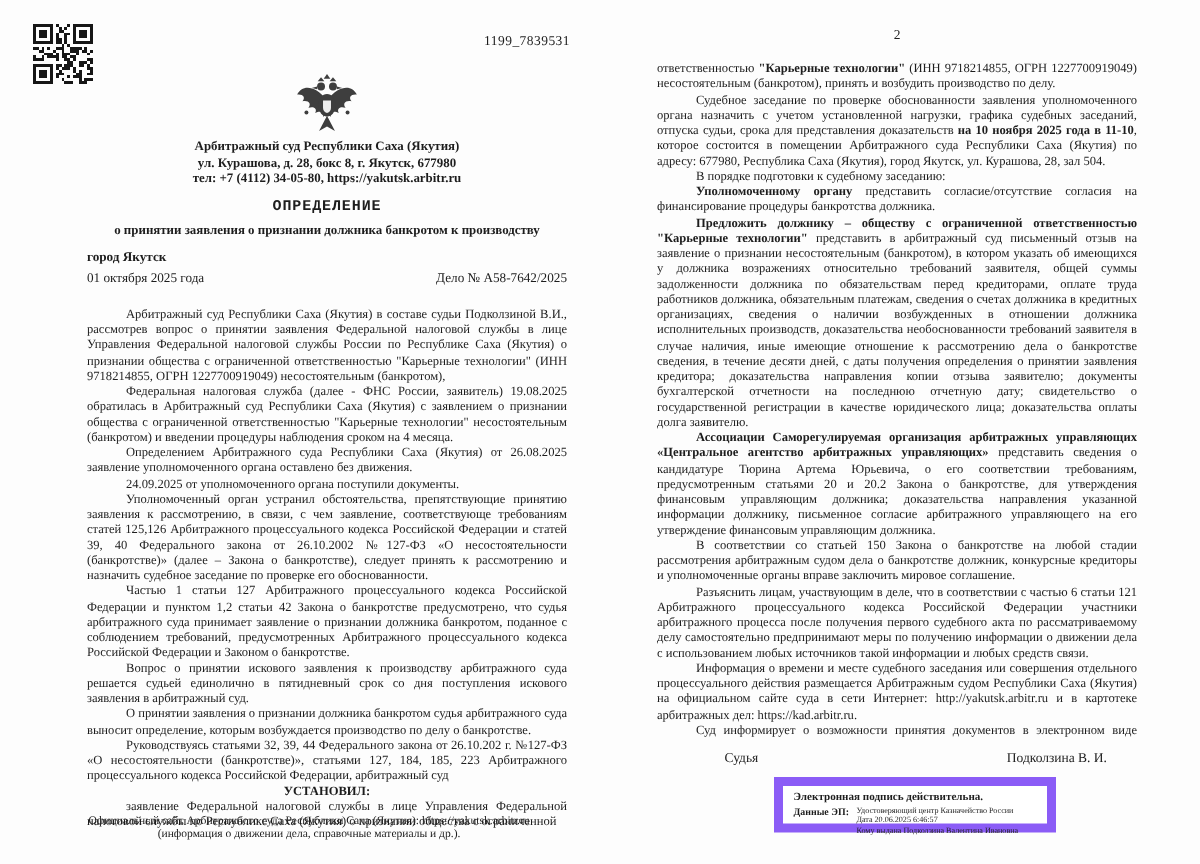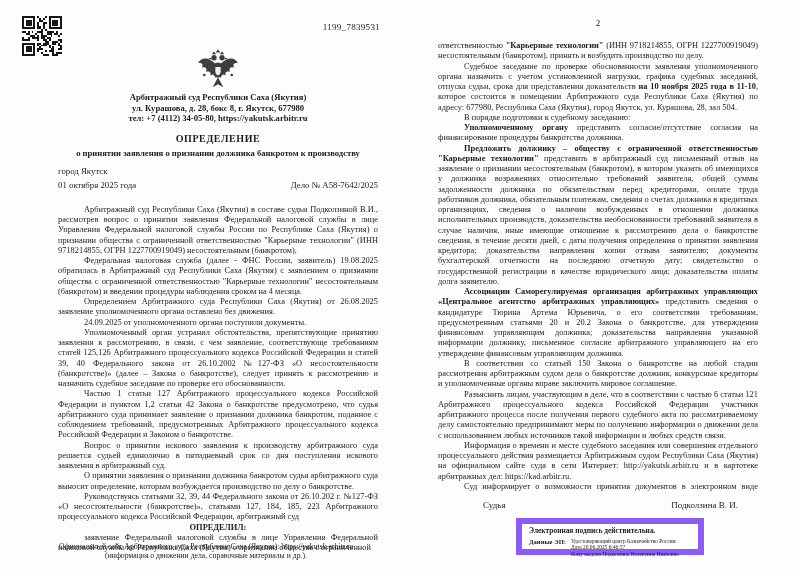--- a/index.html
+++ b/index.html
@@ -8,23 +8,23 @@
   .sheet{display:flex;width:800px;height:500px;background:#fdfdfd;}
   .page{width:400px;height:576px;position:relative;box-sizing:border-box;background:#fdfdfd;}
   .page-1{padding:0 22px 0 58px;}
   .page-2{padding:0 42px 0 38px;}
 
   
   .qr{position:absolute;left:22px;top:16px;width:40px;height:40px;}
   .doc-number{position:absolute;right:20px;top:22px;font-size:9px;letter-spacing:.3px;}
   .crest{display:block;margin:48px auto 2px auto;}
   .court-head{text-align:center;font-weight:bold;font-size:8.6px;line-height:10.6px;}
-  .doc-title{text-align:center;font-weight:bold;font-size:10px;margin-top:9px;letter-spacing:.6px;}
+  .doc-title{text-align:center;font-weight:bold;font-size:10px;margin-top:9px;letter-spacing:.6px;font-family:Liberation Mono, monospace;}
   .doc-subtitle{text-align:center;font-weight:bold;font-size:8.6px;margin-top:4px;}
-  .city{font-size:8.8px;margin-top:8px;}
+  .city{font-size:8.8px;margin-top:8px;font-weight:bold;}
   .daterow{display:flex;justify-content:space-between;font-size:8.8px;margin-top:4px;align-items:flex-end;}
 
   
   .content{margin-top:15px;font-size:8.4px;line-height:10.25px;}
   .p2content{margin-top:13px;max-height:452px;overflow:hidden;}
   .para{margin:0;text-align:justify;text-indent:26px;}
   .para.center{text-align:center;text-indent:0;font-weight:bold;}
   .para.noindent{text-indent:0;}
   .b{font-weight:bold;}
 
@@ -309,21 +309,21 @@
     <div class="content">
         <p class="para"><span>Арбитражный суд Республики Саха (Якутия) в составе судьи Подколзиной В.И., рассмотрев вопрос о принятии заявления Федеральной налоговой службы в лице Управления Федеральной налоговой службы России по Республике Саха (Якутия) о признании общества с ограниченной ответственностью "Карьерные технологии" (ИНН 9718214855, ОГРН 1227700919049) несостоятельным (банкротом),</span></p>
         <p class="para"><span>Федеральная налоговая служба (далее - ФНС России, заявитель) 19.08.2025 обратилась в Арбитражный суд Республики Саха (Якутия) с заявлением о признании общества с ограниченной ответственностью "Карьерные технологии" несостоятельным (банкротом) и введении процедуры наблюдения сроком на 4 месяца.</span></p>
         <p class="para"><span>Определением Арбитражного суда Республики Саха (Якутия) от 26.08.2025 заявление уполномоченного органа оставлено без движения.</span></p>
         <p class="para"><span>24.09.2025 от уполномоченного органа поступили документы.</span></p>
         <p class="para"><span>Уполномоченный орган устранил обстоятельства, препятствующие принятию заявления к рассмотрению, в связи, с чем заявление, соответствующе требованиям статей 125,126 Арбитражного процессуального кодекса Российской Федерации и статей 39, 40 Федерального закона от 26.10.2002 №127-ФЗ «О несостоятельности (банкротстве)» (далее – Закона о банкротстве), следует принять к рассмотрению и назначить судебное заседание по проверке его обоснованности.</span></p>
         <p class="para"><span>Частью 1 статьи 127 Арбитражного процессуального кодекса Российской Федерации и пунктом 1,2 статьи 42 Закона о банкротстве предусмотрено, что судья арбитражного суда принимает заявление о признании должника банкротом, поданное с соблюдением требований, предусмотренных Арбитражного процессуального кодекса Российской Федерации и Законом о банкротстве.</span></p>
         <p class="para"><span>Вопрос о принятии искового заявления к производству арбитражного суда решается судьей единолично в пятидневный срок со дня поступления искового заявления в арбитражный суд.</span></p>
         <p class="para"><span>О принятии заявления о признании должника банкротом судья арбитражного суда выносит определение, которым возбуждается производство по делу о банкротстве.</span></p>
         <p class="para"><span>Руководствуясь статьями 32, 39, 44 Федерального закона от 26.10.202 г. №127-ФЗ «О несостоятельности (банкротстве)», статьями 127, 184, 185, 223 Арбитражного процессуального кодекса Российской Федерации, арбитражный суд</span></p>
-        <p class="para center"><span class="b">ОПРЕДЕЛИЛ:</span></p>
+        <p class="para center"><span class="b">УСТАНОВИЛ:</span></p>
         <p class="para"><span>заявление Федеральной налоговой службы в лице Управления Федеральной налоговой службы по Республике Саха (Якутия) о признании общества с ограниченной</span></p>
       </div>
 
     <div class="footer">
       <div>Официальный сайт Арбитражного суда Республики Саха (Якутия): https://yakutsk.arbitr.ru</div>
       <div>(информация о движении дела, справочные материалы и др.).</div>
     </div>
   </div>
 
   <div class="page page-2">

